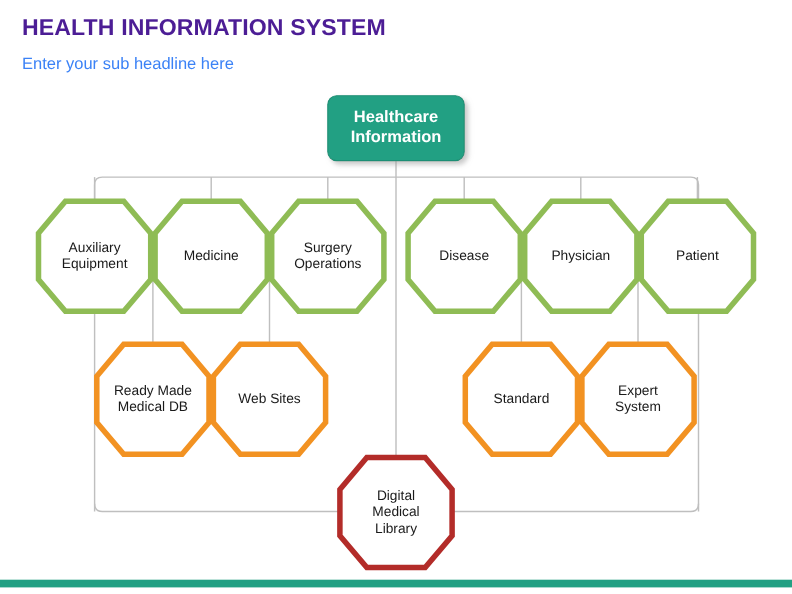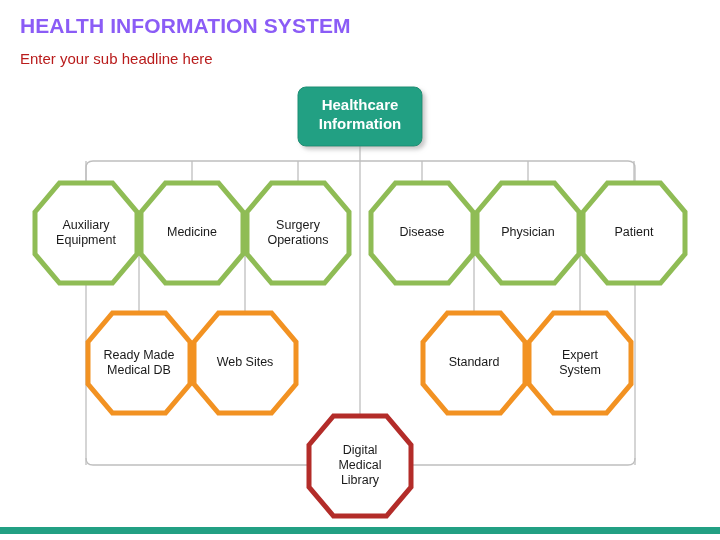--- a/index.html
+++ b/index.html
@@ -19,31 +19,31 @@
     width: 720px;
     height: 540px;
     background: #ffffff;
   }
   .title {
     position: absolute;
     left: 20px;
     top: 14px;
     font-size: 21px;
     font-weight: bold;
-    color: #8b5cf6;
+    color: #4c1d95;
     letter-spacing: 0.1px;
     white-space: nowrap;
   }
   .subtitle {
     position: absolute;
     left: 20px;
     top: 50px;
     font-size: 15px;
     font-weight: normal;
-    color: #b91c1c;
+    color: #3b82f6;
     white-space: nowrap;
   }
   .bottom-bar {
     position: absolute;
     left: 0;
     bottom: 6px;
     width: 720px;
     height: 7px;
     background: #22A083;
   }

